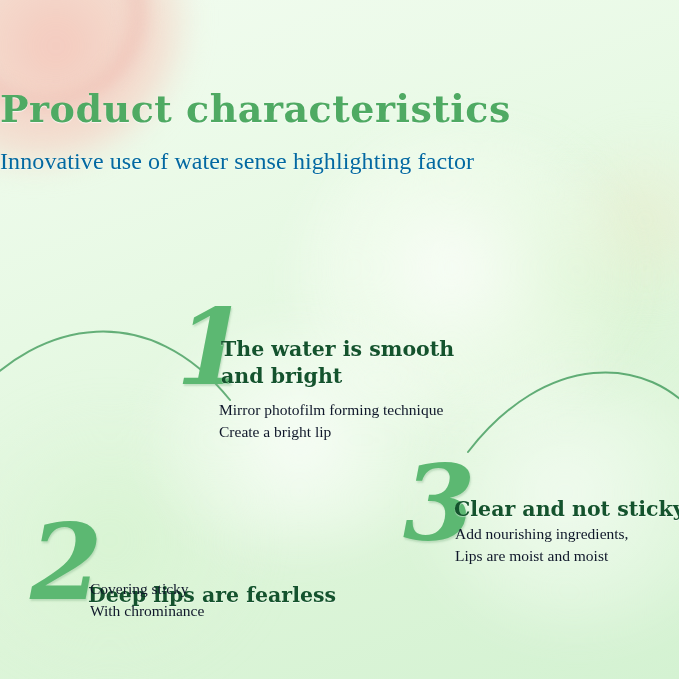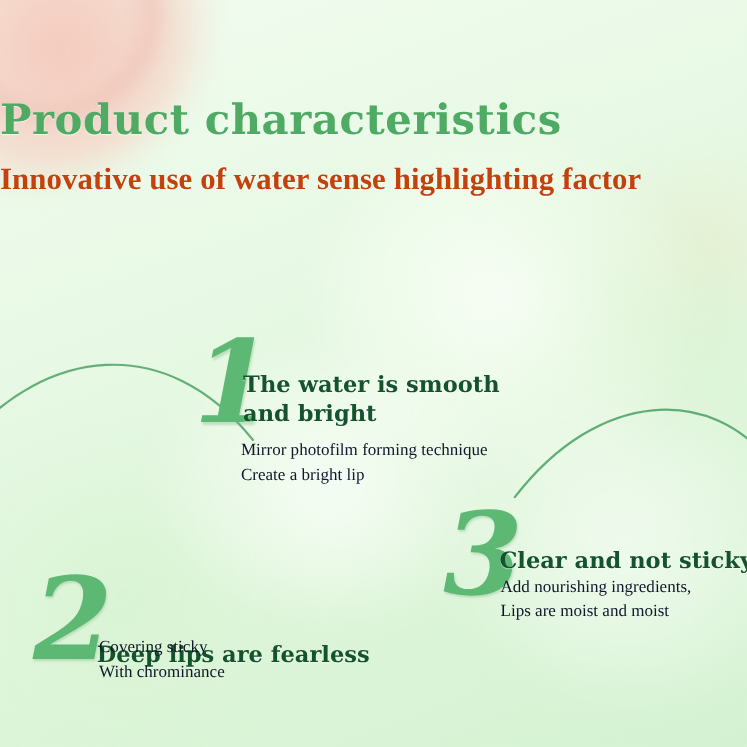--- a/index.html
+++ b/index.html
@@ -158,24 +158,24 @@
     font-size: 38px;
     letter-spacing: 0.5px;
     color: #4faa63;
     text-shadow: 0 1px 1px rgba(255,255,255,0.75);
   }
 
   .subtitle {
     margin: 0;
     padding-top: 17px;
     font-family: "Liberation Serif", serif;
-    font-weight: bold;
-    font-size: 28px;
+    font-weight: normal;
+    font-size: 24px;
     letter-spacing: 0.1px;
-    color: #c2410c;
+    color: #0369a1;
     text-shadow: 0 1px 1px rgba(255,255,255,0.6);
   }
 
   
   .feature {
     position: absolute;
   }
 
   .num {
     position: absolute;

